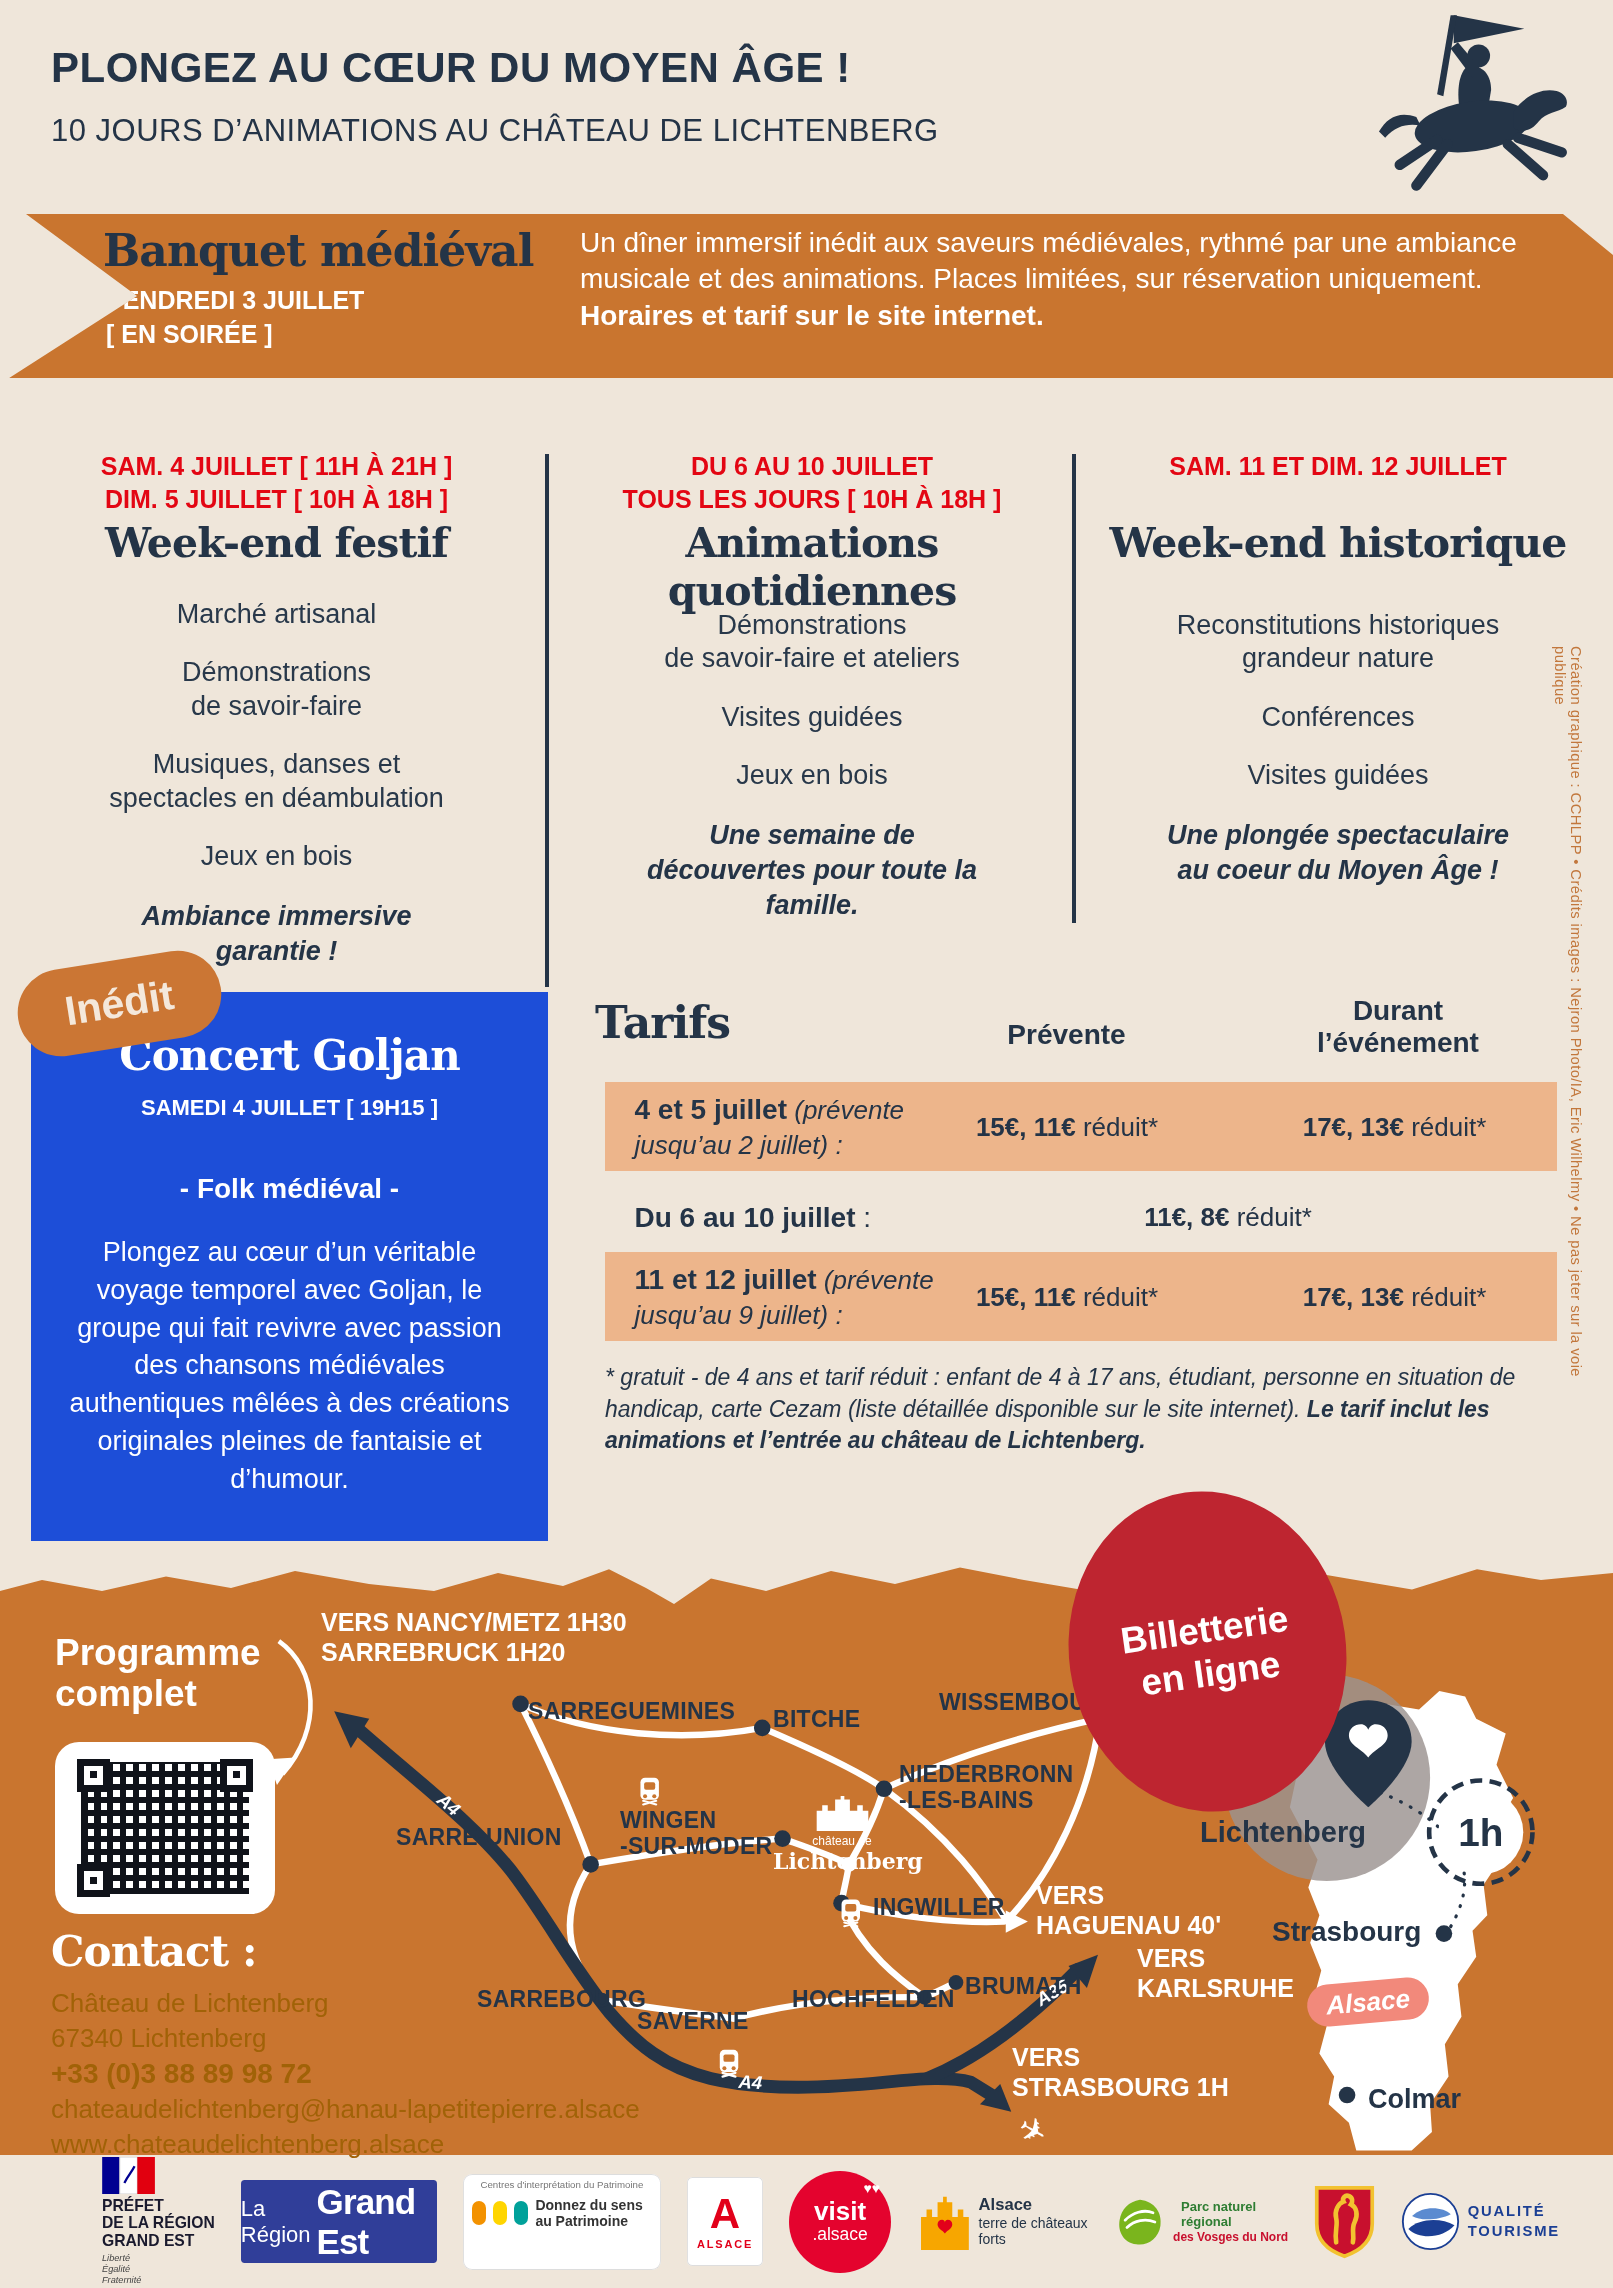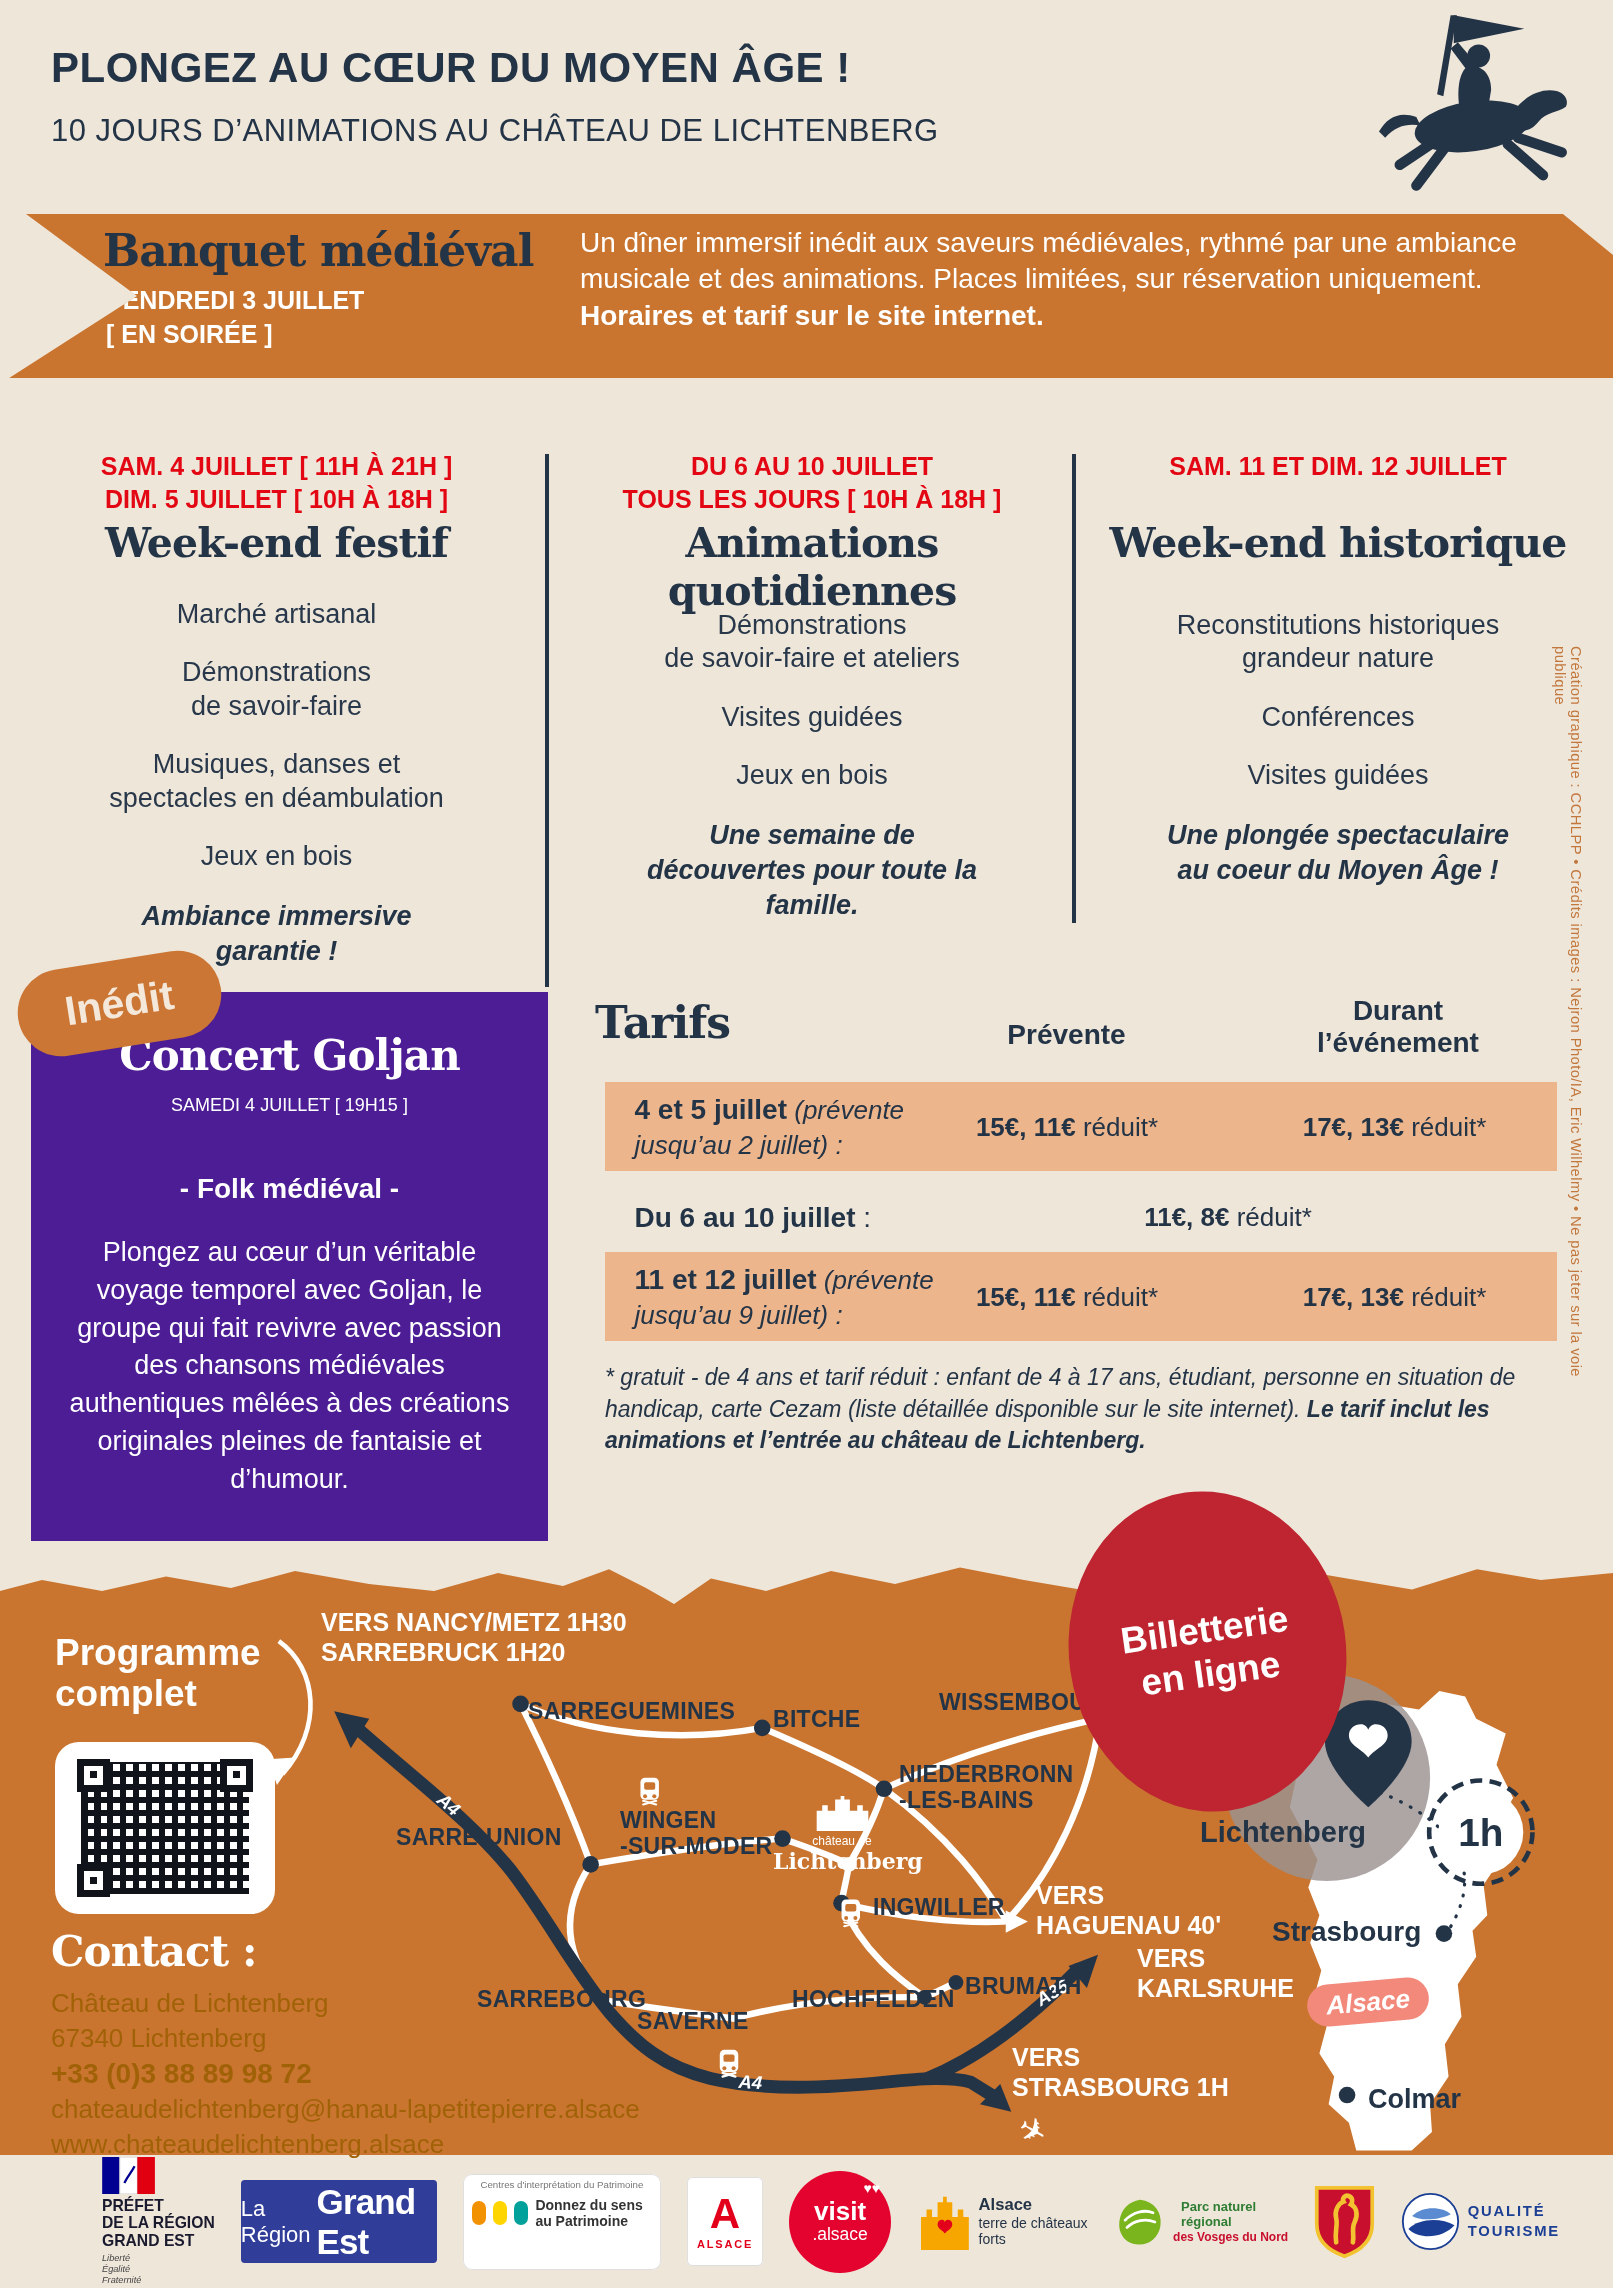--- a/index.html
+++ b/index.html
@@ -27,23 +27,23 @@
   .prog-dates{font-size:25px;font-weight:bold;color:#E30613;line-height:1.32;text-align:center;}
   .prog-title{font-size:41px;text-align:center;color:#243447;}
   .prog-item{font-size:27px;line-height:1.24;text-align:center;margin-bottom:25px;color:#28384a;}
   .prog-high{font-size:27px;font-weight:bold;font-style:italic;text-align:center;line-height:1.3;}
   .divider{width:3.7px;background:#243447;}
 
   
   .inedit{left:16.6px;top:960px;width:205px;height:87px;background:#CB7634;border-radius:44px;
           transform:rotate(-9deg);color:#F4E8DB;font-size:41px;font-weight:bold;
           display:flex;align-items:center;justify-content:center;z-index:4;}
-  .concert{left:31px;top:992px;width:517px;height:549px;background:#4c1d95;z-index:3;}
+  .concert{left:31px;top:992px;width:517px;height:549px;background:#1d4ed8;z-index:3;}
   .concert-title{left:0;right:0;top:39px;font-size:42px;color:#fff;text-align:center;letter-spacing:-0.9px;}
-  .concert-date{left:0;right:0;top:103px;font-size:18px;font-weight:normal;color:#fff;text-align:center;}
+  .concert-date{left:0;right:0;top:103px;font-size:22px;font-weight:bold;color:#fff;text-align:center;}
   .concert-genre{left:0;right:0;top:181px;font-size:28px;font-weight:bold;color:#fff;text-align:center;}
   .concert-desc{left:37px;right:37px;top:242px;font-size:27px;color:#fff;line-height:1.4;text-align:center;}
 
   
   .tarifs-title{left:595px;top:997px;font-size:44px;}
   .tarif-colh{font-size:28px;font-weight:bold;text-align:center;line-height:1.15;}
   .tarif-row{left:605px;width:952px;}
   .hl{background:#EDB58B;}
   .tarif-label{position:absolute;left:29.5px;top:50%;transform:translateY(-50%);width:369px;
                font-size:28px;line-height:1.25;}

